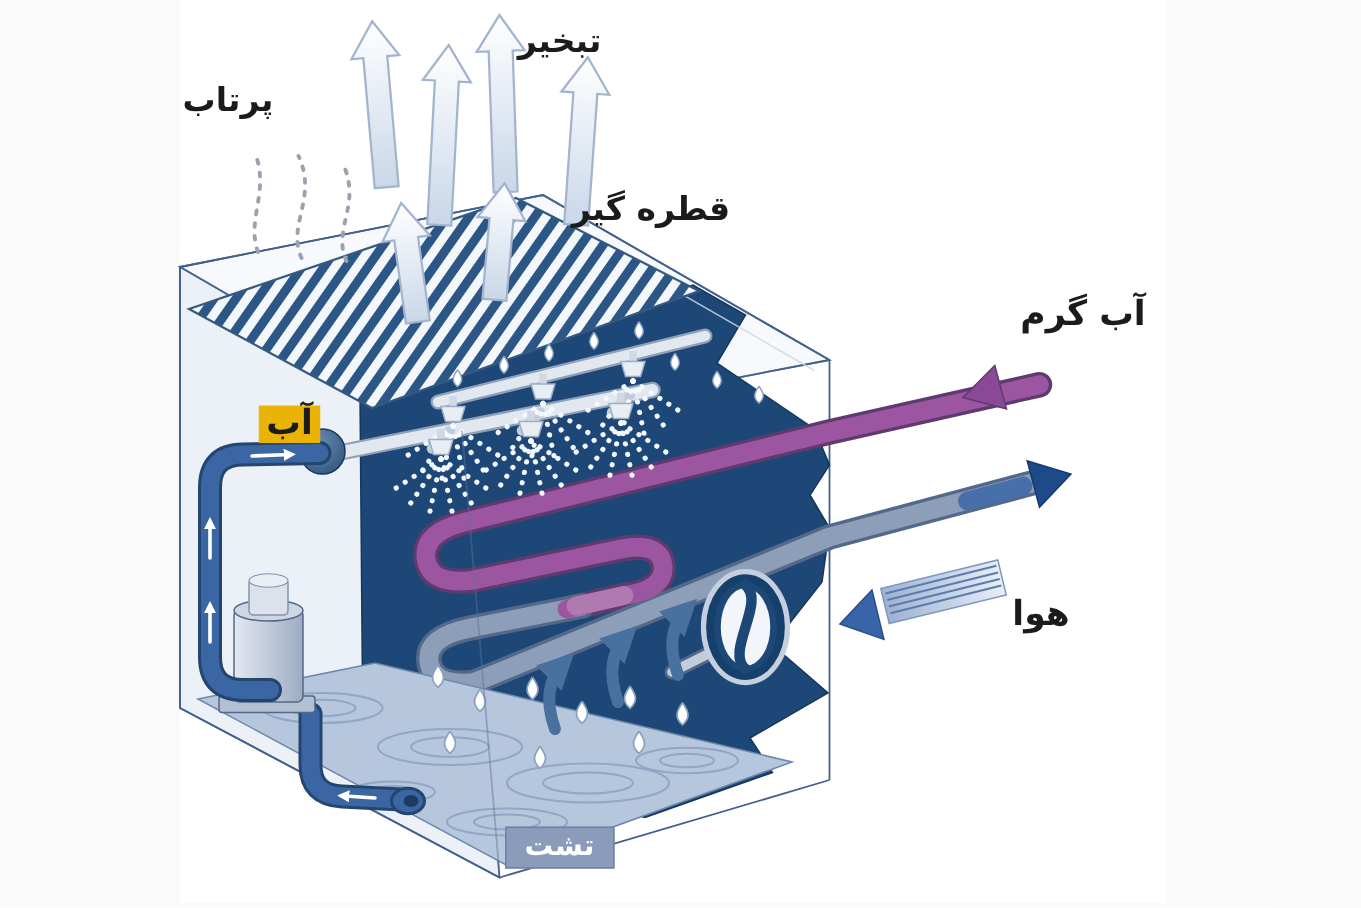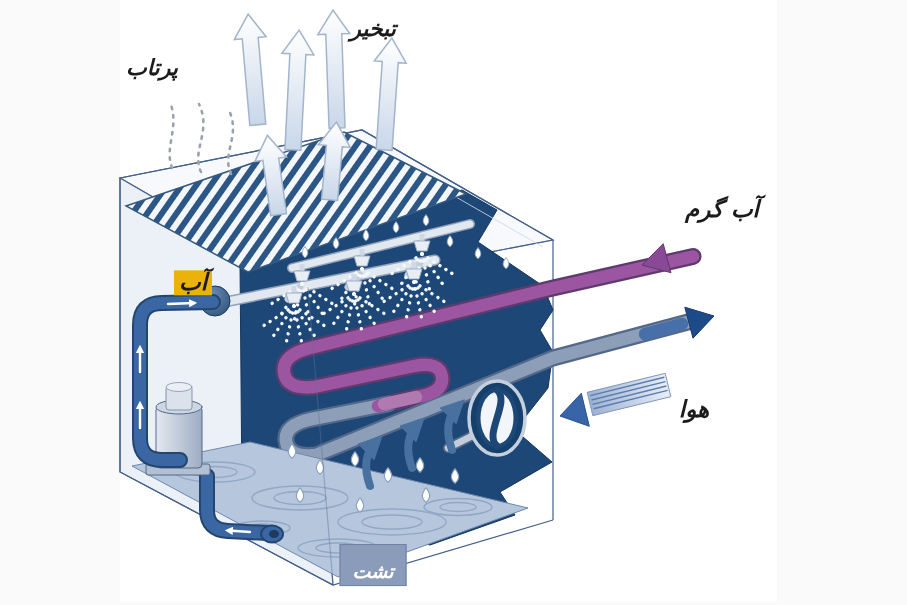--- a/index.html
+++ b/index.html
@@ -2,39 +2,38 @@
 <html lang="fa"><head>
 <meta charset="utf-8">
 <style>
   html,body{margin:0;padding:0;}
   .canvas{
     position:relative;
     width:907px;height:605px;
     background:#fafafa;
     overflow:hidden;
     font-family:"DejaVu Sans", sans-serif;
-    font-style:italic;
   }
   .canvas svg{position:absolute;left:0;top:0;}
   .label{
     position:absolute;
     transform:translate(-50%,-50%);
     font-weight:bold;
     color:#1b1b1b;
     white-space:nowrap;
     direction:rtl;
     line-height:1.1;
   }
   .fs22{font-size:22px;}
   .fs23{font-size:23px;}
   .label-water{background:#eab308;padding:0 5px;}
   .label-basin{
     font-size:19px;color:#ffffff;
     background:#8b9cba;
-    padding:16px 12px 3px 12px;
+    padding:2px 12px 3px 12px;
     border:1px solid #6d82a6;
   }
 </style>
 </head>
 <body>
 
 <div class="canvas">
 
 <svg width="907" height="605" viewBox="0 0 907 605">
   <defs>
@@ -232,18 +231,19 @@
     <g stroke="#ffffff" stroke-width="2.4">
       <path d="M140,372 L140,348" marker-end="url(#mTriW)"></path>
       <path d="M140,428 L140,404" marker-end="url(#mTriW)"></path>
       <path d="M168,304 L194,303" marker-end="url(#mTriW)"></path>
     </g>
   </g>
 </svg>
 
 <div class="label fs22" style="left:373px;top:29px">تبخیر</div>
 <div class="label fs22" style="left:152px;top:68px">پرتاب</div>
+<div class="label fs22" style="left:434px;top:141px">قطره گیر</div>
 <div class="label fs23" style="left:722px;top:210px">آب گرم</div>
 <div class="label fs23" style="left:694px;top:410px">هوا</div>
 <div class="label fs23 label-water" style="left:193px;top:283px">آب</div>
 <div class="label label-basin" style="left:373px;top:565px">تشت</div>
 
 </div>
 
 </body></html>

